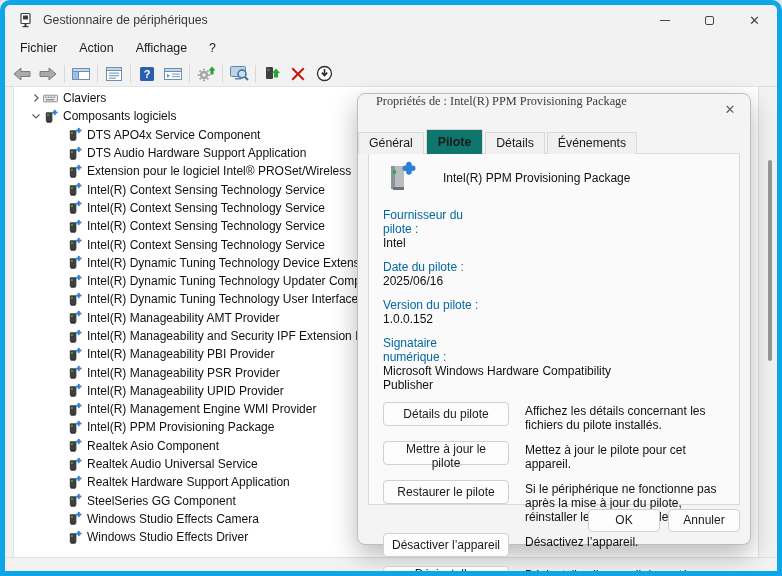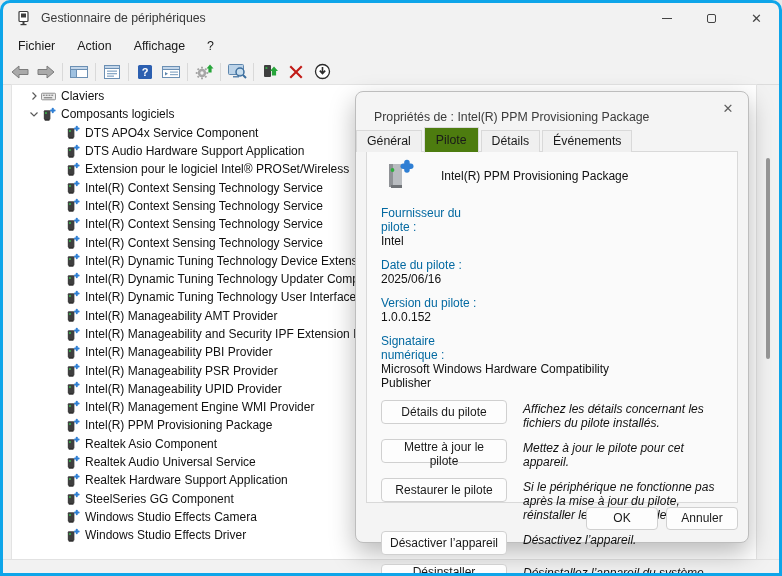--- a/index.html
+++ b/index.html
@@ -1,19 +1,19 @@
 <!DOCTYPE html>
 <html><head>
 <meta charset="utf-8">
 <style>
   html,body{margin:0;padding:0;background:#e8e8e8;}
   *{box-sizing:border-box;}
   .window{
     width:782px;height:576px;position:relative;overflow:hidden;
-    background:#f2f2f2;border:3px solid #0ea5e9;border-radius:10px 10px 0 0;
+    background:#f2f2f2;border:5px solid #0ea5e9;border-radius:10px 10px 0 0;
     font-family:"Liberation Sans","DejaVu Sans",sans-serif;font-size:12px;color:#1a1a1a;
   }
   
   .titlebar{height:30px;display:flex;align-items:center;}
   .titlebar .appicon{margin-left:13px;width:16px;height:16px;display:inline-flex;}
   .titlebar .title{margin-left:9px;font-size:12.3px;color:#3a3a3a;}
   .wincontrols{margin-left:auto;display:flex;height:100%;}
   .wcbtn{width:45px;height:100%;display:flex;align-items:center;justify-content:center;color:#444;}
   .wcbtn .minbar{width:10px;height:1px;background:#444;}
   .wcbtn .maxsq{width:9px;height:9px;border:1.2px solid #444;border-radius:2px;}
@@ -30,43 +30,43 @@
              border:1px solid #e3e3e3;overflow:hidden;padding-top:2px;}
   .tree-row{height:18.3px;display:flex;align-items:center;white-space:nowrap;}
   .tree-row .chev{width:15px;display:inline-flex;justify-content:center;flex:0 0 15px;}
   .tree-row .ticon{width:17px;display:inline-flex;flex:0 0 17px;}
   .tree-row .tlabel{padding-left:3px;font-size:12px;color:#111;}
   .vscroll{position:absolute;left:763px;top:155px;width:4px;height:201px;background:#979797;border-radius:2px;}
   .statusbar{position:absolute;left:0;bottom:0;width:100%;height:14px;background:#f2f2f2;border-top:1px solid #e2e2e2;}
   
   .dialog{position:absolute;left:352px;top:88px;width:394px;height:452px;background:#f4f4f4;
           border:1px solid #bdbdbd;border-radius:8px;box-shadow:0 10px 26px rgba(0,0,0,.28);z-index:10;}
-  .dlg-titlebar{height:32px;display:flex;align-items:flex-end;padding-left:18px;}
+  .dlg-titlebar{height:32px;display:flex;align-items:flex-start;padding-left:18px;font-family:Liberation Serif, serif;}
   .dlg-title{font-size:12.3px;color:#3b3b3b;}
   .dlg-close{margin-left:auto;width:40px;height:100%;display:flex;align-items:center;justify-content:center;
              color:#5f5f5f;font-size:13px;}
   .tabstrip{display:flex;align-items:flex-end;position:relative;z-index:3;height:28px;}
   .tab{background:#f0f0f0;border:1px solid #d9d9d9;border-bottom:none;padding:3px 10px 4px;margin-right:2px;
        font-size:12.3px;color:#1a1a1a;}
-  .tab.active{background:#4d7c0f;padding:5px 11px;margin-bottom:-1px;border-bottom:1px solid #fafafa;}
+  .tab.active{background:#0f766e;padding:5px 11px;margin-bottom:-1px;border-bottom:1px solid #fafafa;font-weight:bold;}
   .tabpage{position:relative;margin:-1px 10px 0;height:352px;background:#fafafa;border:1px solid #d9d9d9;
            padding:6px 8px 0 14px;}
   .dev-header{display:flex;align-items:center;}
   .dev-header .devicon{width:36px;height:36px;flex:0 0 36px;}
   .dev-header .devname{margin-left:24px;font-size:12px;color:#111;}
   .fields{margin-top:12px;}
   .field-row{margin-bottom:10px;line-height:14px;}
   .flabel{display:inline-block;width:112px;vertical-align:top;color:#0369a1;}
   .fvalue{display:inline-block;width:246px;vertical-align:top;color:#111;}
   .actions{margin-top:4px;}
   .action-row{display:flex;align-items:flex-start;margin-bottom:9px;justify-content:flex-end;}
   .btn{font-family:inherit;font-size:12px;color:#1a1a1a;background:#fdfdfd;border:1px solid #d0d0d0;
        border-radius:4px;height:24px;padding:0 6px;}
   .action-row .btn{width:126px;flex:0 0 126px;}
-  .adesc{padding:2px 0 0 16px;width:240px;line-height:14px;color:#111;font-style:italic;}
+  .adesc{padding:2px 0 0 16px;width:240px;line-height:14px;color:#111;}
   .dlg-footer{position:absolute;left:0;bottom:0;width:100%;height:48px;display:flex;align-items:center;
               justify-content:flex-end;padding-right:10px;gap:8px;}
   .dlg-footer .btn{width:72px;height:23px;}
 </style>
 </head>
 <body>
 
 <div class="window">
 
   <div class="titlebar">

